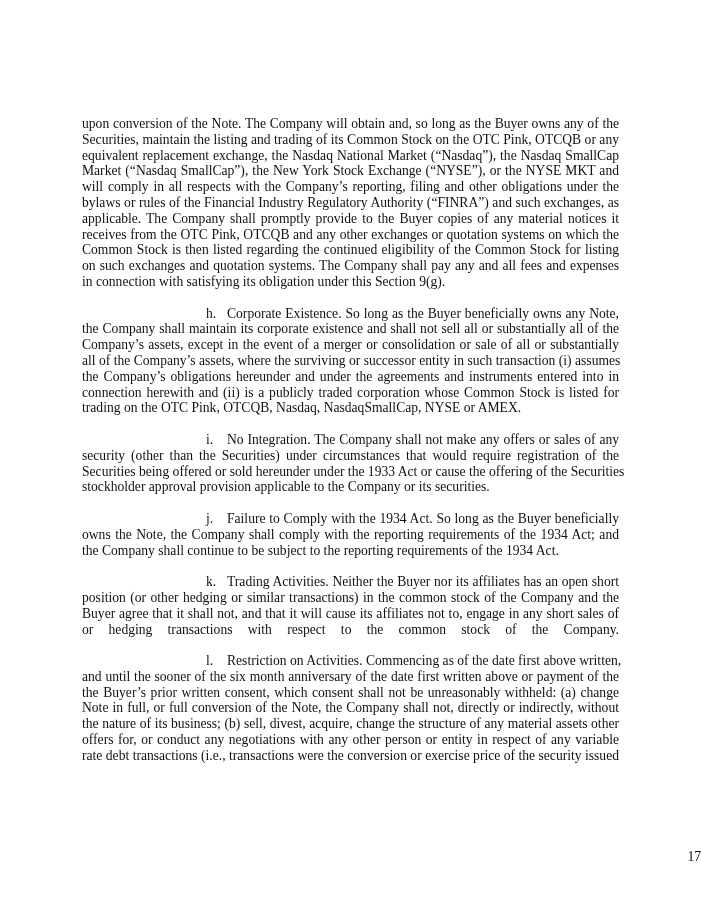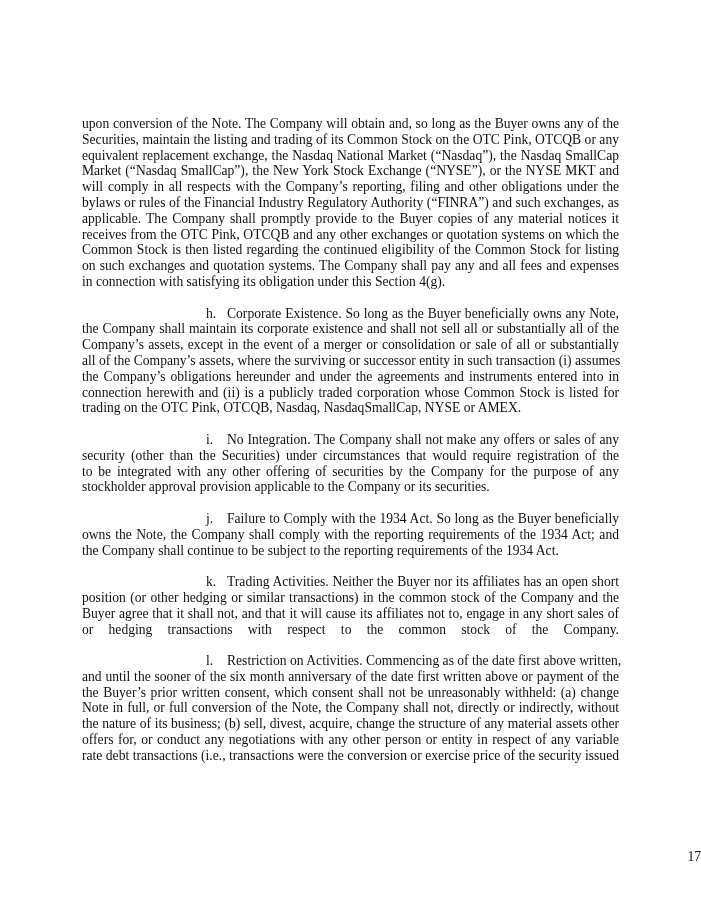--- a/index.html
+++ b/index.html
@@ -74,37 +74,37 @@
       <span class="line">upon conversion of the Note.  The Company will obtain and, so long as the Buyer owns any of the</span>
       <span class="line">Securities, maintain the listing and trading of its Common Stock on the OTC Pink, OTCQB or any</span>
       <span class="line">equivalent replacement exchange, the Nasdaq National Market (“Nasdaq”), the Nasdaq SmallCap</span>
       <span class="line">Market (“Nasdaq SmallCap”), the New York Stock Exchange (“NYSE”), or the NYSE MKT and</span>
       <span class="line">will comply in all respects with the Company’s reporting, filing and other obligations under the</span>
       <span class="line">bylaws or rules of the Financial Industry Regulatory Authority (“FINRA”) and such exchanges, as</span>
       <span class="line">applicable.  The Company shall promptly provide to the Buyer copies of any material notices it</span>
       <span class="line">receives from the OTC Pink, OTCQB and any other exchanges or quotation systems on which the</span>
       <span class="line">Common Stock is then listed regarding the continued eligibility of the Common Stock for listing</span>
       <span class="line">on such exchanges and quotation systems.  The Company shall pay any and all fees and expenses</span>
-      <span class="line last">in connection with satisfying its obligation under this Section 4(g).</span>
+      <span class="line last">in connection with satisfying its obligation under this Section 9(g).</span>
     </p>
 
     <p class="para">
       <span class="line"><span class="indent"></span><span class="sec-letter">h.</span><span class="sec-title">Corporate Existence</span><span>.  So long as the Buyer beneficially owns any Note,</span></span>
       <span class="line">the Company shall maintain its corporate existence and shall not sell all or substantially all of the</span>
       <span class="line">Company’s assets, except in the event of a merger or consolidation or sale of all or substantially</span>
       <span class="line">all of the Company’s assets, where the surviving or successor entity in such transaction (i) assumes</span>
       <span class="line">the Company’s obligations hereunder and under the agreements and instruments entered into in</span>
       <span class="line">connection herewith and (ii) is a publicly traded corporation whose Common Stock is listed for</span>
       <span class="line last">trading on the OTC Pink, OTCQB, Nasdaq, NasdaqSmallCap, NYSE or AMEX.</span>
     </p>
 
     <p class="para">
       <span class="line"><span class="indent"></span><span class="sec-letter">i.</span><span class="sec-title">No Integration</span><span>.  The Company shall not make any offers or sales of any</span></span>
       <span class="line">security (other than the Securities) under circumstances that would require registration of the</span>
-      <span class="line">to be integrated with any other offering of securities by the Company for the purpose of any</span>
+      <span class="line">Securities being offered or sold hereunder under the 1933 Act or cause the offering of the Securities</span>
       <span class="line last">stockholder approval provision applicable to the Company or its securities.</span>
     </p>
 
     <p class="para">
       <span class="line"><span class="indent"></span><span class="sec-letter">j.</span><span class="sec-title">Failure to Comply with the 1934 Act</span><span>.  So long as the Buyer beneficially</span></span>
       <span class="line">owns the Note, the Company shall comply with the reporting requirements of the 1934 Act; and</span>
       <span class="line last">the Company shall continue to be subject to the reporting requirements of the 1934 Act.</span>
     </p>
 
     <p class="para">

